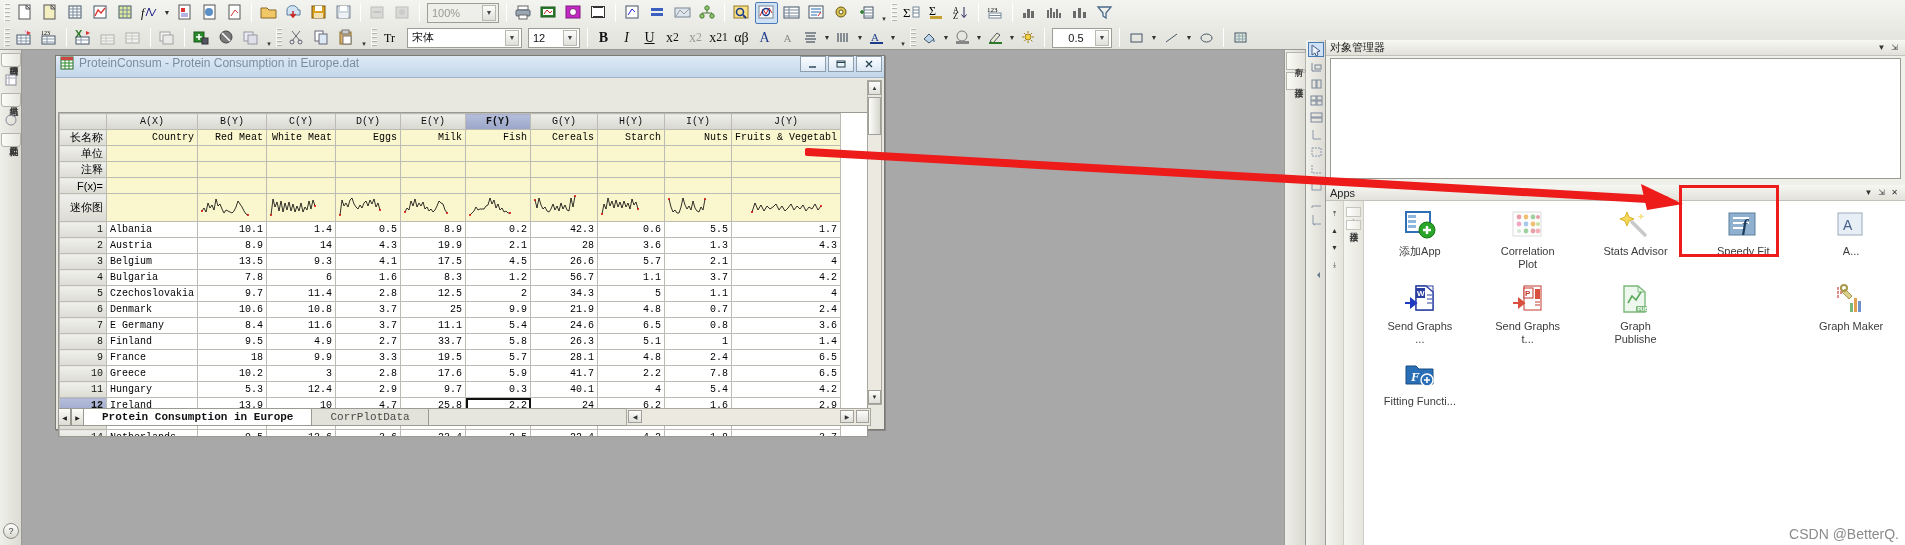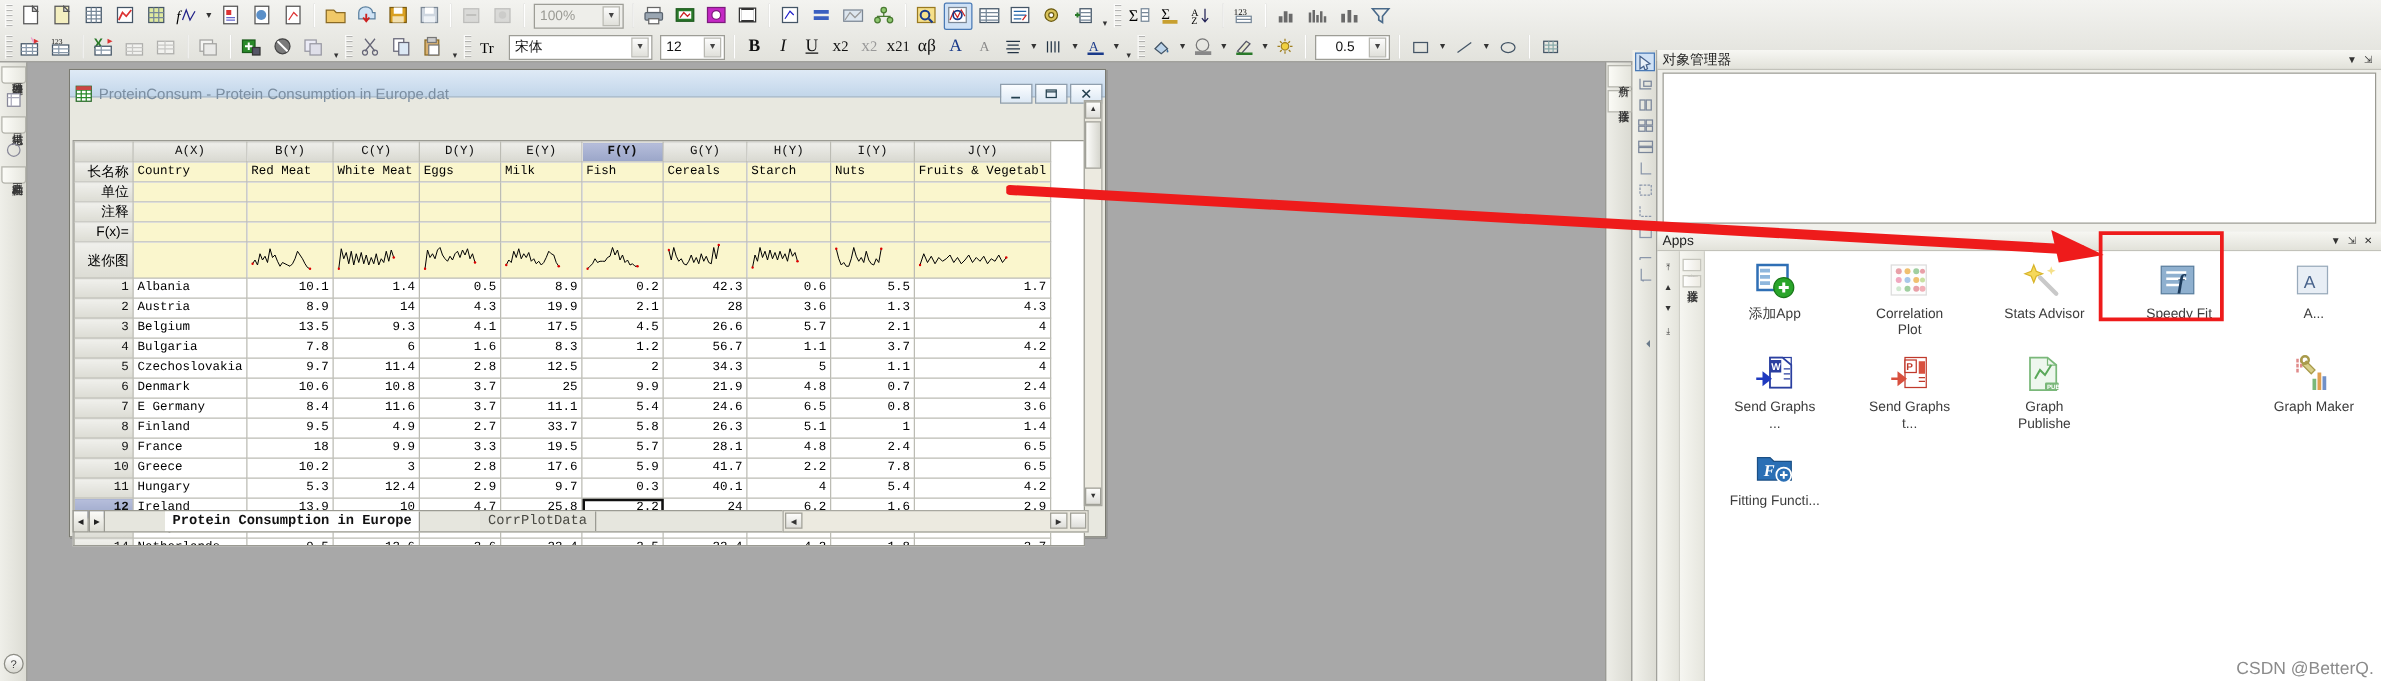--- a/index.html
+++ b/index.html
@@ -44,38 +44,38 @@
     border:1px solid #b5b5ad; border-radius:0 0 3px 3px; writing-mode:vertical-rl; text-orientation:upright;
     font-size:9px; color:#333; letter-spacing:0px; text-align:center; }
   .vicon { width:18px;height:18px;margin:4px 2px;display:flex;align-items:center;justify-content:center; }
 
   
   .workspace { position:absolute; left:22px; top:50px; width:1262px; height:495px; background:#a8a8a8; }
 
   
   .wsheet { position:absolute; left:33px; top:5px; width:830px; height:375px;
     background:#e8e8e0; border:1px solid #7a7a72; box-shadow:1px 1px 0 #888; }
-  .wstitle { height:22px; display:flex; align-items:center; padding:16px 2px 0 4px;
+  .wstitle { height:22px; display:flex; padding:0 2px 0 4px;
     background:linear-gradient(#dfeaf6,#c2d6ea); border-bottom:1px solid #9fb4c9; }
   .wstitle .tico { width:14px;height:14px;margin-right:5px; }
   .wstitle .ttxt { flex:1; font-size:12px; color:#7b8ea1; white-space:nowrap; }
   .wbtn { width:26px;height:16px;margin-left:2px;border:1px solid #8f9ead;
      background:linear-gradient(#fbfdff,#dce8f4); display:flex;align-items:center;justify-content:center;
      font-size:10px; color:#24404f; }
 
   
   .gridwrap { position:absolute; left:2px; top:24px; width:810px; height:325px; overflow:hidden; background:#fff; border:1px solid #9a9a92;margin-top:32px;}
   table.ws { border-collapse:collapse; table-layout:fixed; font-family:"Liberation Mono", monospace; font-size:10px; }
   table.ws td, table.ws th { border:1px solid #bcbcb4; padding:0 3px; height:16px; overflow:hidden; white-space:nowrap; }
   th.colhdr { background:linear-gradient(#eeeeea,#d8d8d0); text-align:center; font-weight:normal;
     font-family:"Liberation Mono", monospace; font-size:10px; color:#111; height:18px; border:1px solid #9b9b93; }
   th.colhdr.sel { background:linear-gradient(#b6bedb,#9aa5c8); font-weight:bold; }
   td.rowhdr { background:linear-gradient(#f0f0ec,#dcdcd4); text-align:right; color:#111; border:1px solid #9b9b93;}
   td.rowhdr.sel { background:linear-gradient(#b6bedb,#9aa5c8); font-weight:bold; }
-  td.meta { background:#faf6cd; text-align:left; }
+  td.meta { background:#faf6cd; text-align:right; }
   td.metalbl { background:linear-gradient(#f0f0ec,#dcdcd4); text-align:right; font-family:"Liberation Sans",sans-serif; font-size:11px;}
   tr.minirow td { height:28px; }
   td.data { background:#fff; text-align:right; }
   td.data.txt { text-align:left; }
   td.active { outline:2px solid #101010; outline-offset:-2px; }
 
   
   .vsb { position:absolute; right:2px; top:24px; width:15px; height:325px;
     background:#eceae0; border:1px solid #a8a8a0; }
   .vsb .arw { width:13px;height:14px; background:linear-gradient(#fdfdfb,#dededa); border:1px solid #a0a098;
@@ -83,22 +83,22 @@
   .vsb .thumb { position:absolute; left:0; top:16px; width:13px; height:38px;
      background:linear-gradient(to right,#fdfdfb,#d6d6ce); border:1px solid #a0a098; }
 
   
   .tabbar { position:absolute; left:2px; top:352px; width:810px; height:18px; display:flex; align-items:stretch; }
   .navbtns { display:flex; }
   .navb { width:13px; border:1px solid #9b9b93; background:linear-gradient(#fcfcf8,#dcdcd4);
     display:flex;align-items:center;justify-content:center;font-size:6px;color:#222; }
   .sheettabs { flex:1; display:flex; align-items:stretch; background:#e6e6de; border:1px solid #9b9b93; border-left:none;
     font-family:"Liberation Mono", monospace; font-size:11px; overflow:hidden;}
-  .stab { padding:0 6px; display:flex; align-items:center; background:#fff; color:#111; font-weight:bold;
-     border-right:1px solid #9b9b93;margin-left:48px;}
+  .stab { padding:0 18px; display:flex; align-items:center; background:#fff; color:#111; font-weight:bold;
+     border-right:1px solid #9b9b93;}
   .stab.inact { background:#e2e2da; color:#4a4a44; font-weight:normal; }
   .hsb { position:absolute; left:570px; top:352px; width:245px; height:18px; background:#eceae0; border:1px solid #a8a8a0; }
   .hsb .harw { position:absolute; top:1px; width:14px;height:13px;background:linear-gradient(#fdfdfb,#dededa);
      border:1px solid #a0a098; display:flex;align-items:center;justify-content:center;font-size:6px;color:#333;}
 
   
   .midbar { position:absolute; left:1284px; top:50px; width:22px; height:495px;
     background:linear-gradient(to right,#eeeee8,#dadad2); border-left:1px solid #9a9a94; border-right:1px solid #9a9a94;}
   .mtab { width:20px; margin:2px 1px; padding:8px 0; background:linear-gradient(to right,#fbfbf6,#e4e4dc);
     border:1px solid #b5b5ad; writing-mode:vertical-rl; text-orientation:upright; font-size:9px; color:#333; text-align:center;}

